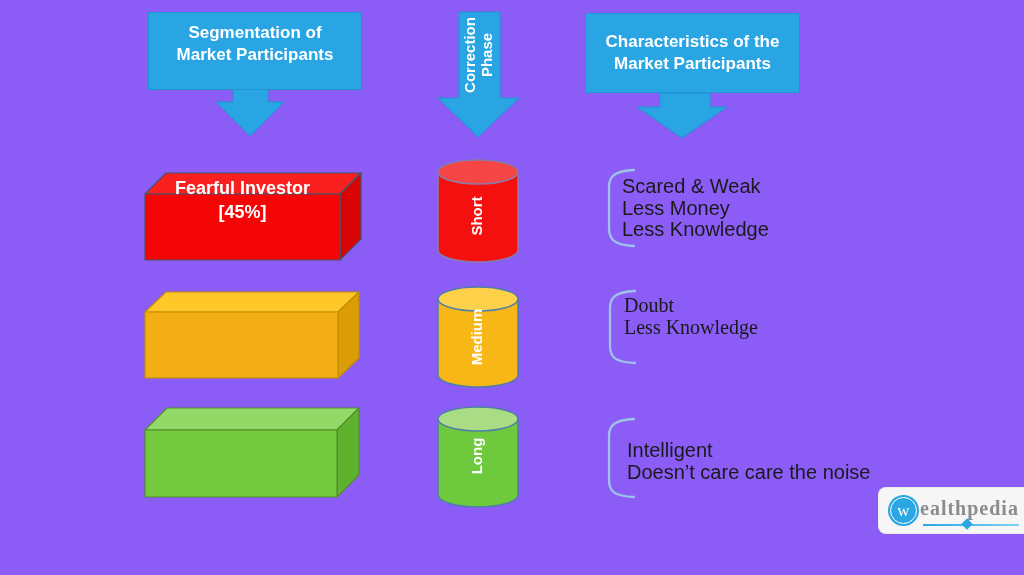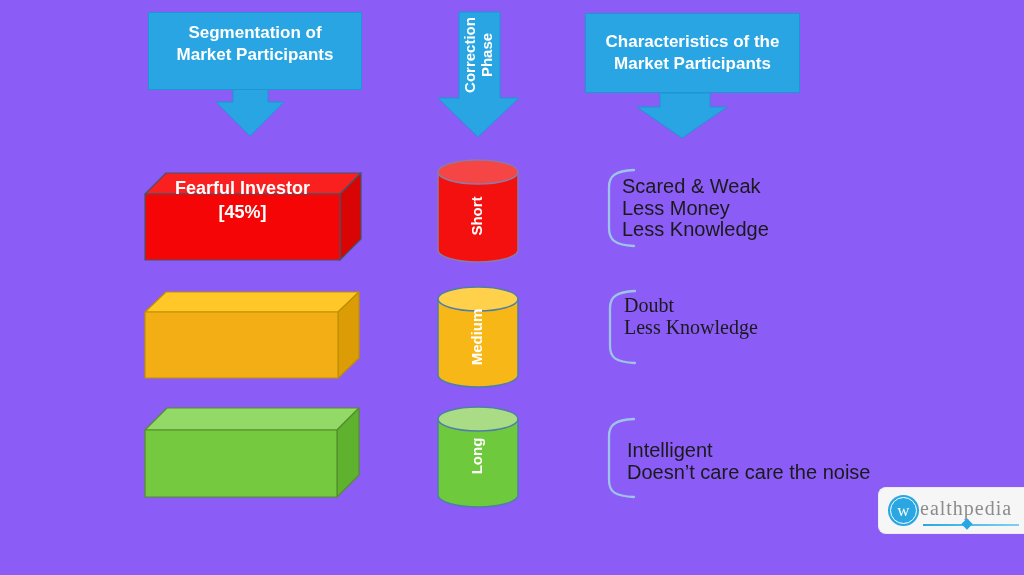--- a/index.html
+++ b/index.html
@@ -60,21 +60,21 @@
     background:#2AA7E3; border-radius:50%;
     display:flex; align-items:center; justify-content:center;
   }
   .logo-circle::after {
     content:""; position:absolute; left:2px; top:2px; right:2px; bottom:2px;
     border:1.5px solid #ffffff; border-radius:50%;
   }
   .logo-initial { color:#ffffff; font-family:"Liberation Serif", serif; font-size:17px; line-height:1; }
   .logo-text {
     position:absolute; left:41px; top:9px; color:#8C8C8C;
-    font-family:"Liberation Serif", serif; font-size:20px; letter-spacing:1px;
+    font-family:"Liberation Serif", serif; font-size:20px; letter-spacing:1px;font-weight:bold;
   }
   .logo-underline {
     position:absolute; left:44px; top:36px; width:96px; height:2px;
     background:linear-gradient(90deg,#2AA7E3,#7FD0F2);
   }
   .logo-diamond {
     position:absolute; left:84px; top:32px; width:8px; height:8px;
     background:#2AA7E3; transform:rotate(45deg);
   }
 </style>

